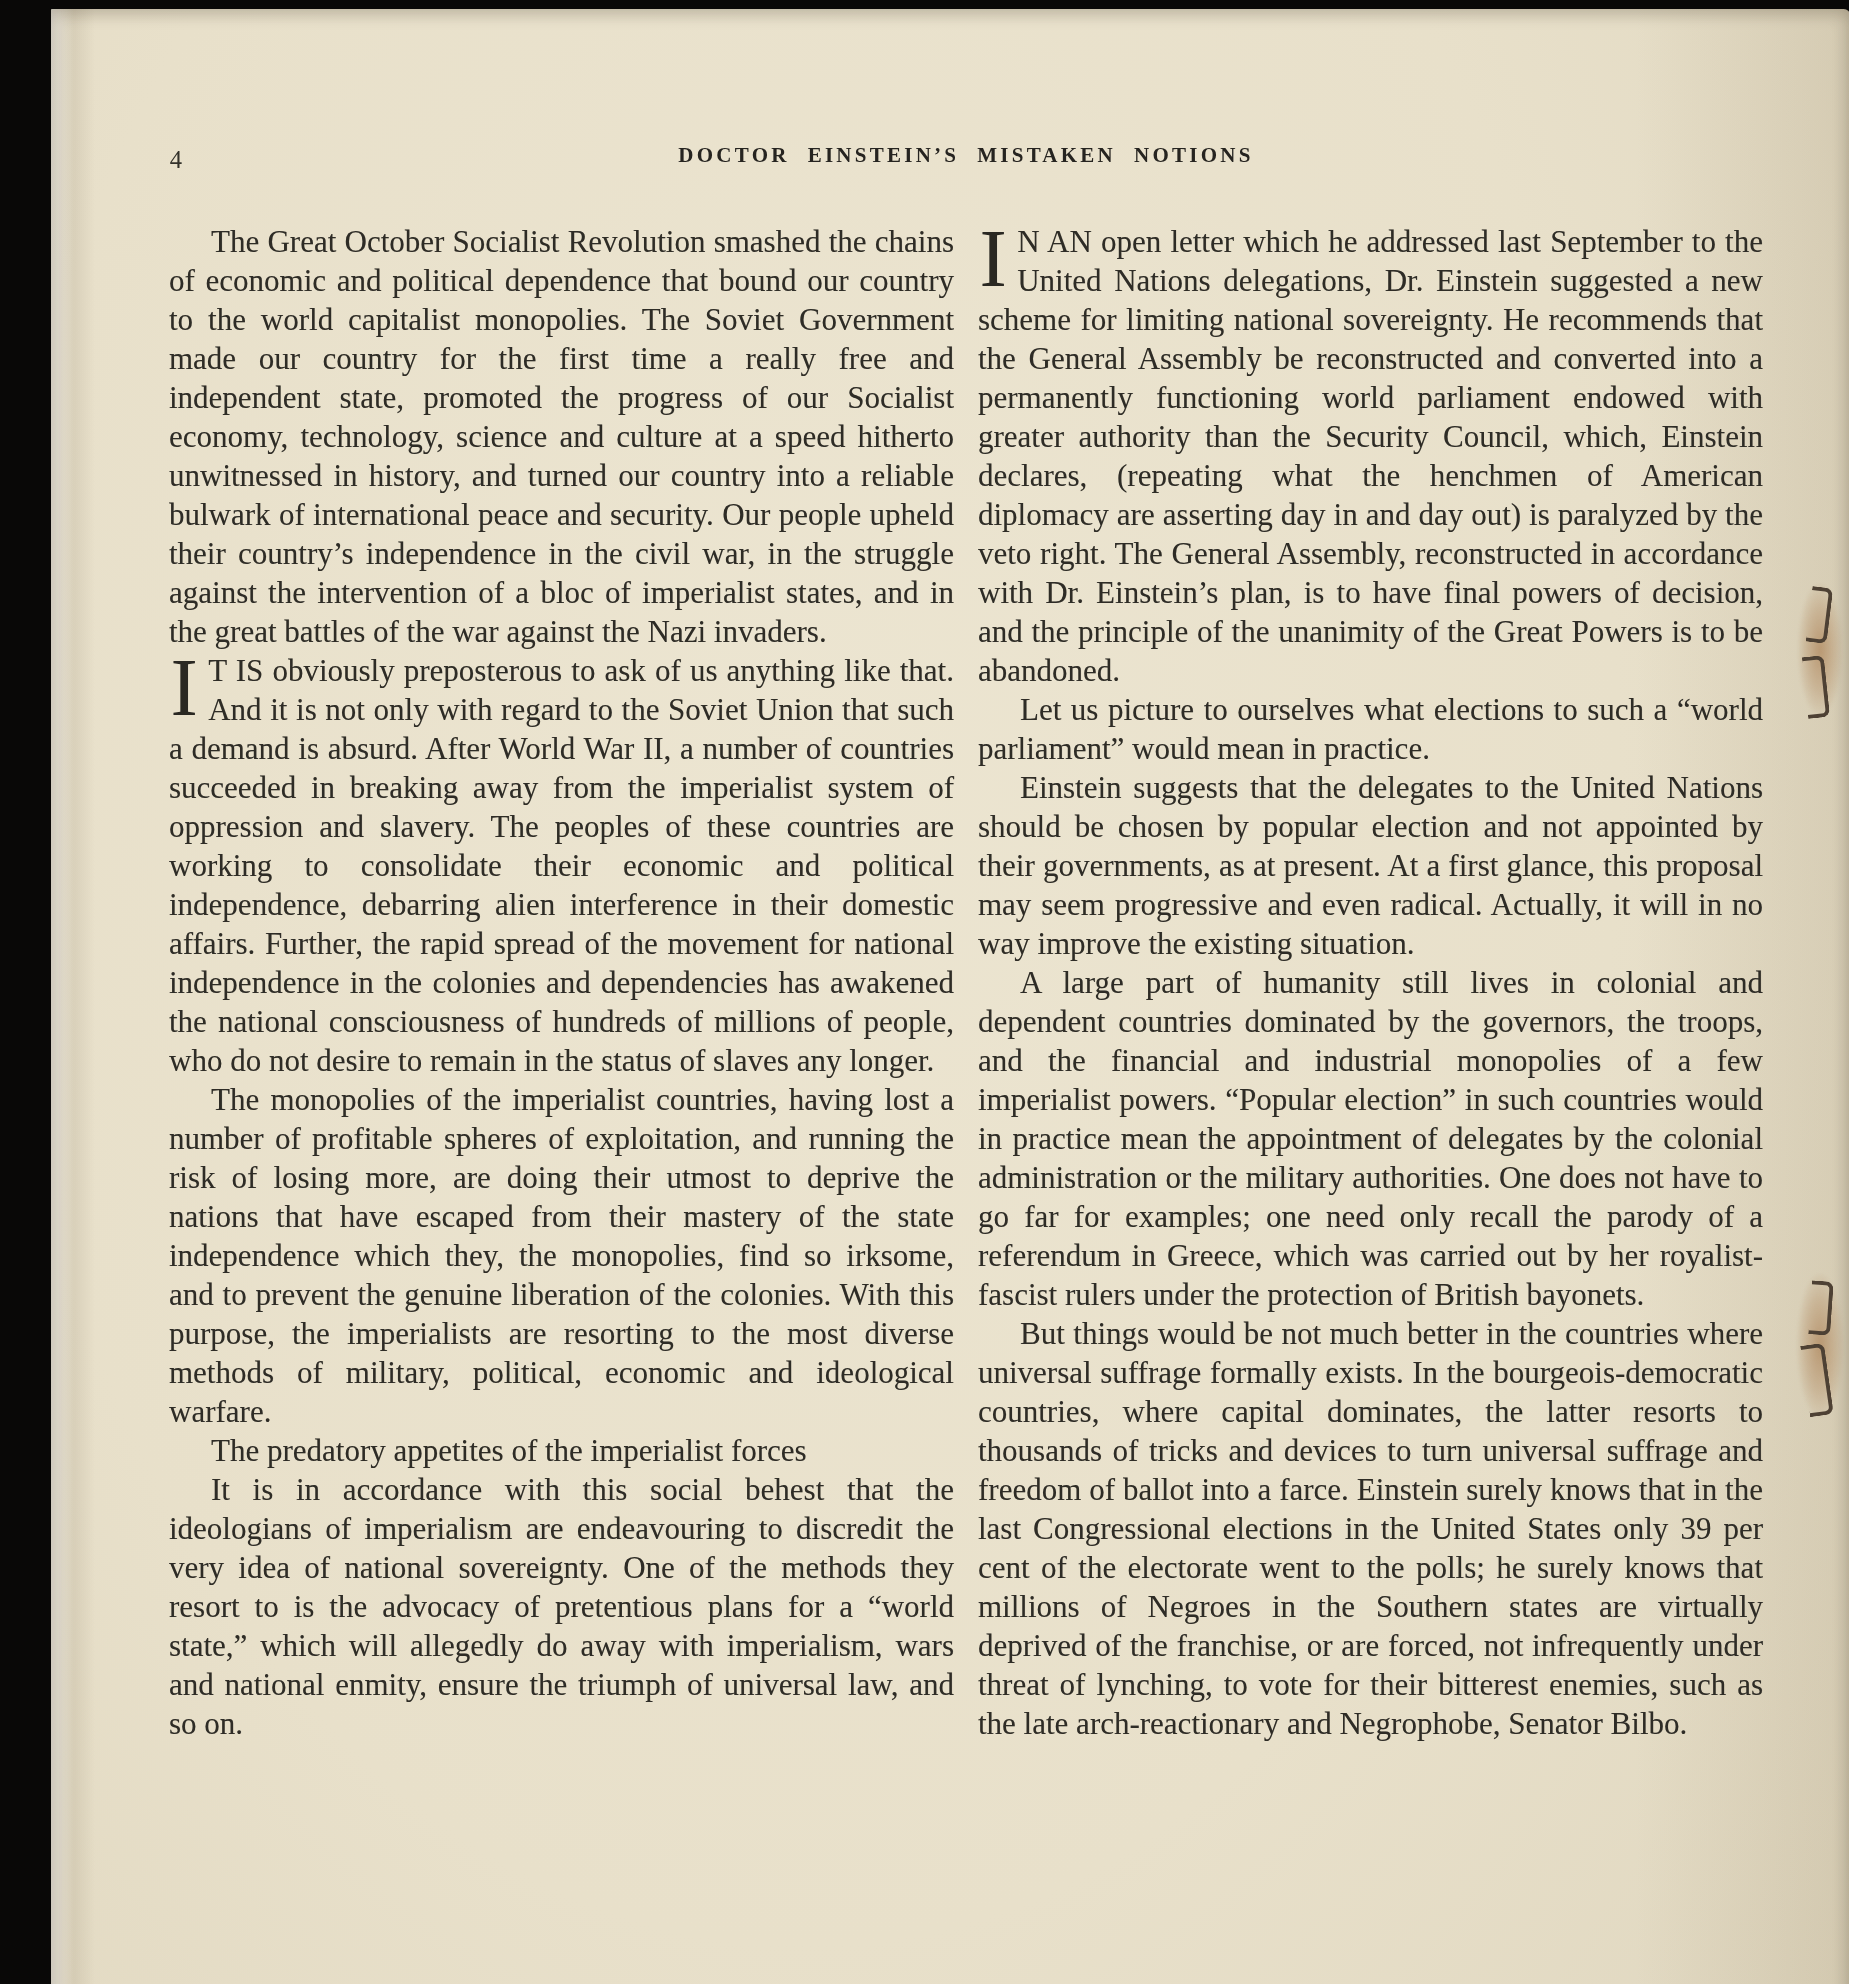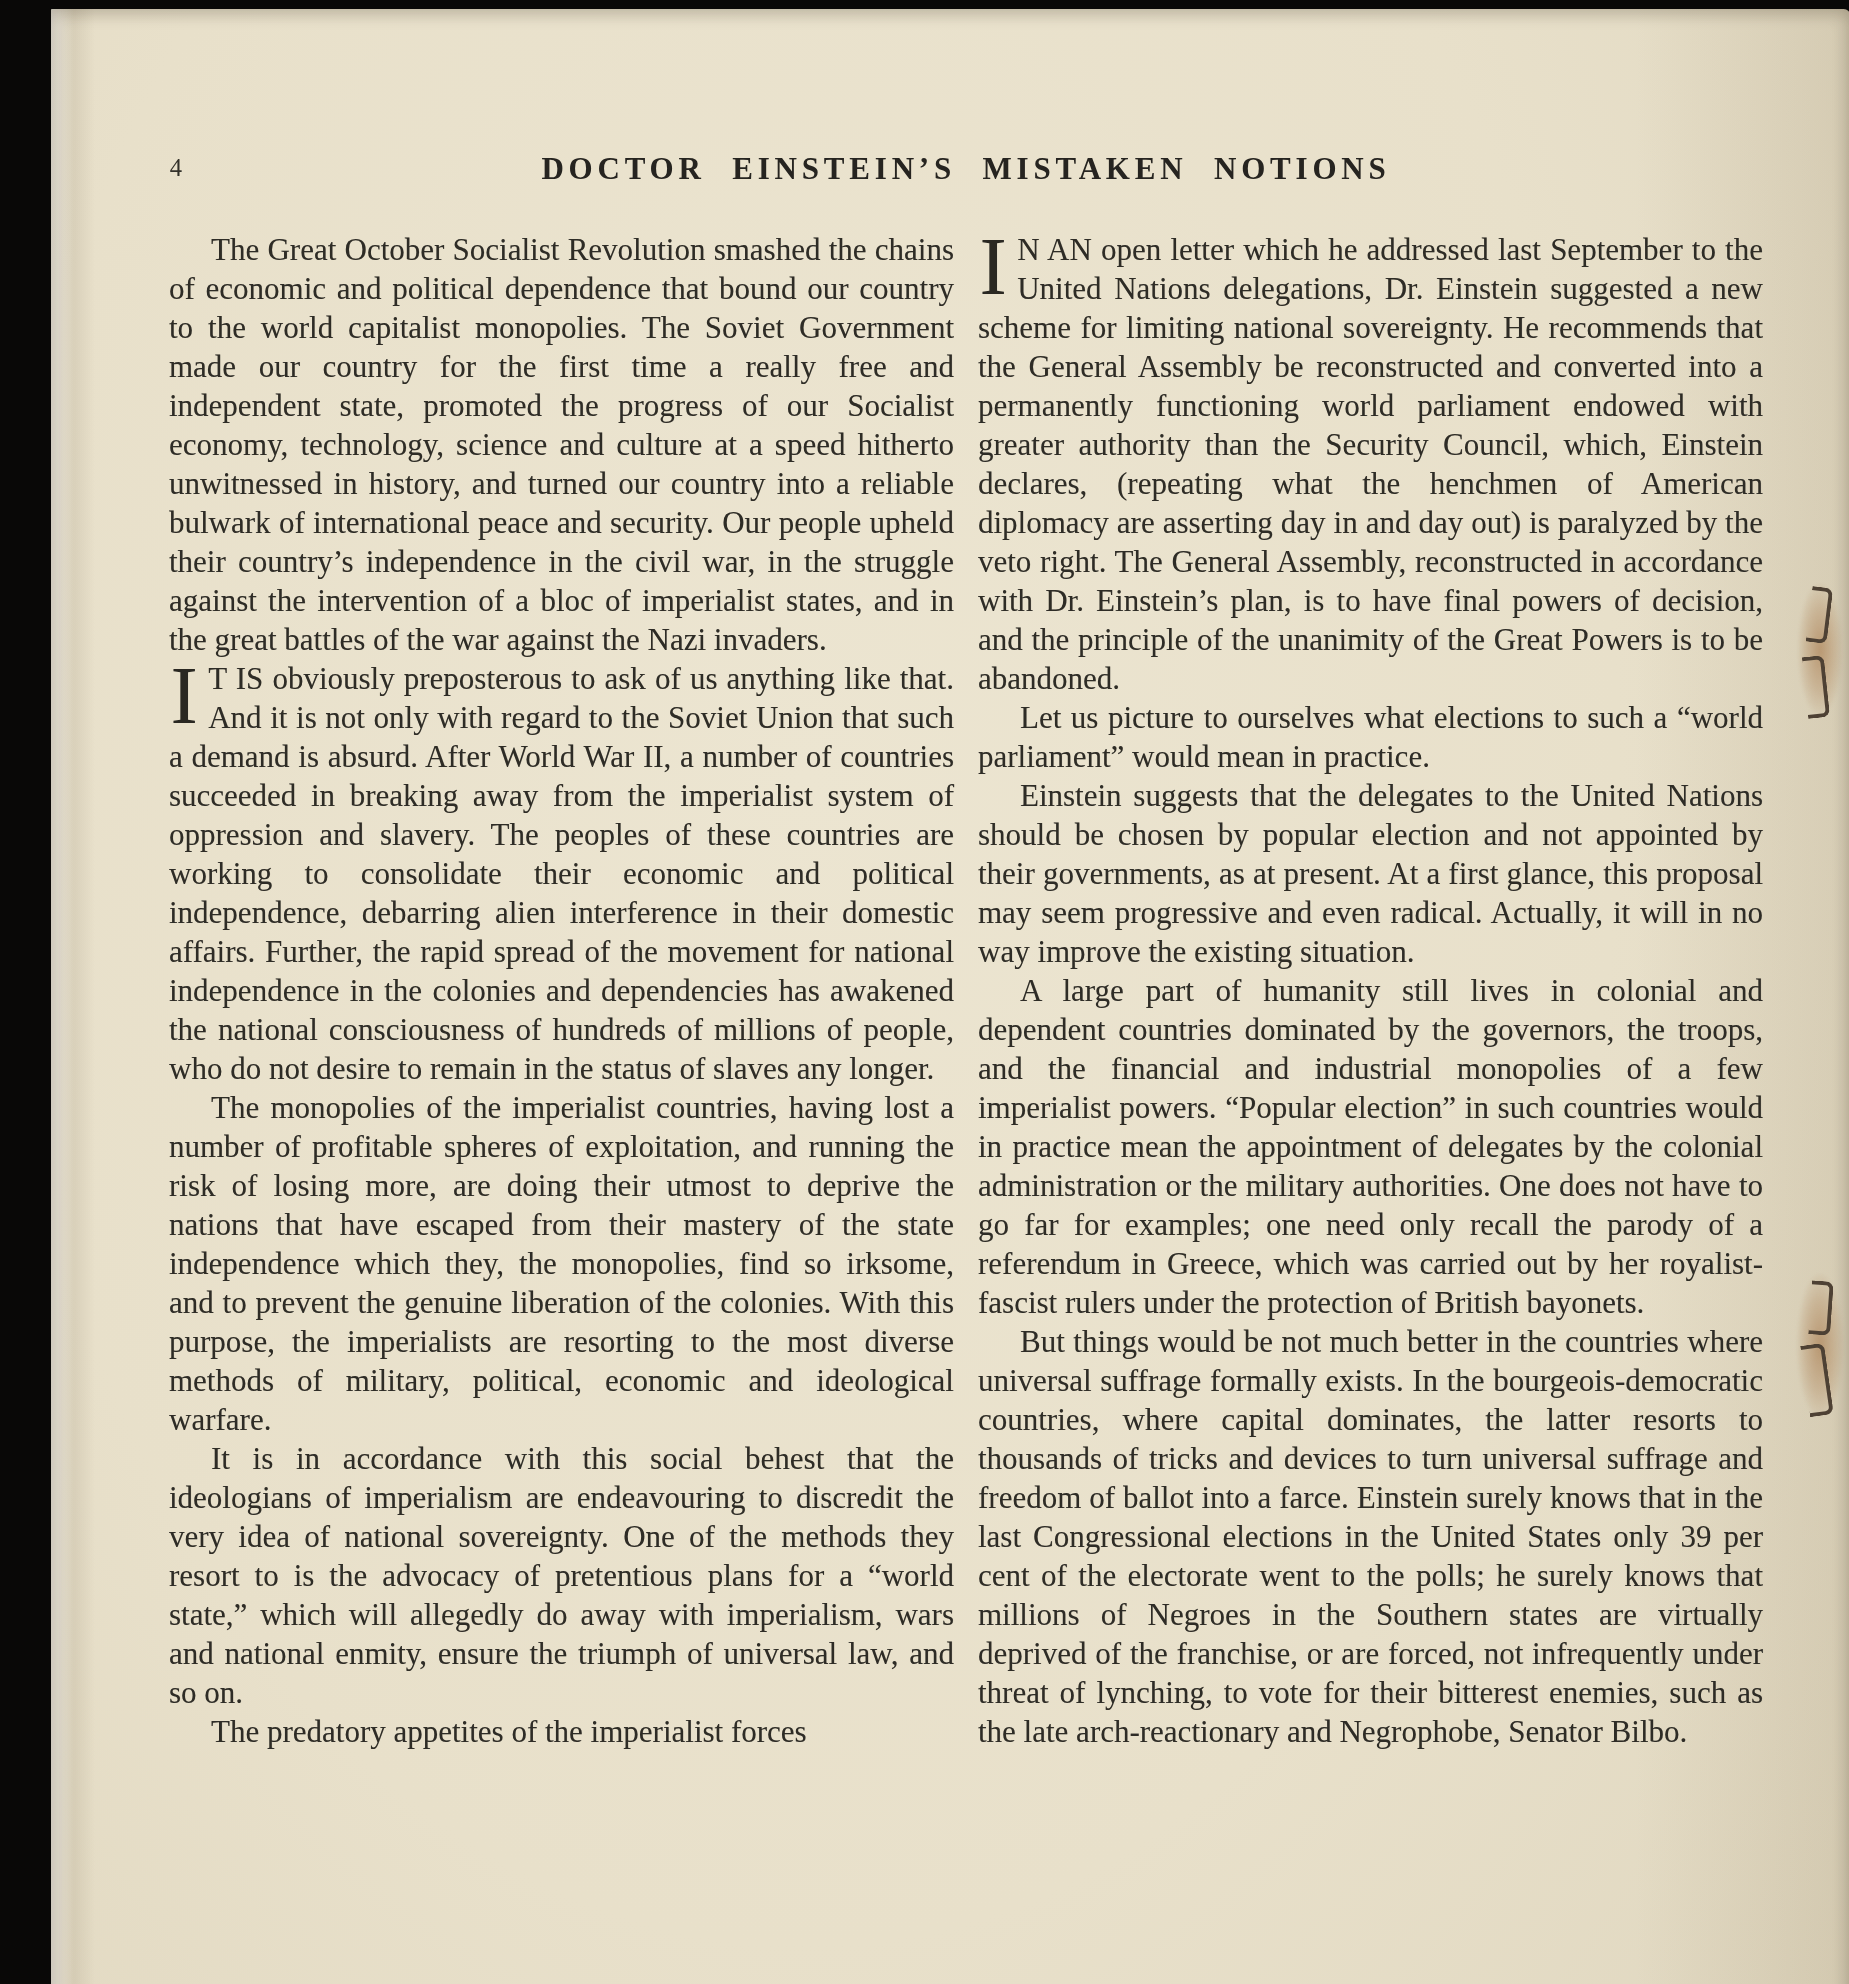--- a/index.html
+++ b/index.html
@@ -22,22 +22,22 @@
     border-radius:0.8px 6.4px 3.2px 0.8px;
   }
   .content { position:relative; padding:134px 87px 0 118px; }
 
   .header { position:relative; height:34px; }
   .pagenum {
     position:absolute; left:0.8px; top:3.2px;
     font-size:24.6px; color:#33312a;
   }
   .title {
-    margin:8px; text-align:center;
-    font-size:31px; font-weight:700;
+    margin:0; text-align:center;
+    font-size:21px; font-weight:700;
     letter-spacing:0.155em; word-spacing:0.45em;
     color:#262420;
   }
 
   .cols { display:flex; gap:24px; margin-top:45px; }
   .col {
     flex:1 1 0;
     font-size:31px; line-height:39px;
     text-align:justify;
     hyphens:auto; -webkit-hyphens:auto;
@@ -87,22 +87,22 @@
         <span class="pagenum">4</span>
         <h1 class="title">DOCTOR EINSTEIN’S MISTAKEN NOTIONS</h1>
       </div>
 
       <div class="cols">
 
         <div class="col">
           <p class="indent">The Great October Socialist Revolution smashed the chains of economic and political dependence that bound our country to the world capitalist monopolies. The Soviet Government made our country for the first time a really free and independent state, promoted the progress of our Socialist economy, technology, science and culture at a speed hitherto unwitnessed in history, and turned our country into a reliable bulwark of international peace and security. Our people upheld their country’s independence in the civil war, in the struggle against the intervention of a bloc of imperialist states, and in the great battles of the war against the Nazi invaders.</p>
           <p class="sect"><span class="dropcap">I</span><span>T IS</span><span> obviously preposterous to ask of us anything like that. And it is not only with regard to the Soviet Union that such a demand is absurd. After World War II, a number of countries succeeded in breaking away from the imperialist system of oppression and slavery. The peoples of these countries are working to consolidate their economic and political independence, debarring alien interference in their domestic affairs. Further, the rapid spread of the movement for national independence in the colonies and dependencies has awakened the national consciousness of hundreds of millions of people, who do not desire to remain in the status of slaves any longer.</span></p>
           <p class="indent">The monopolies of the imperialist countries, having lost a number of profitable spheres of exploitation, and running the risk of losing more, are doing their utmost to deprive the nations that have escaped from their mastery of the state independence which they, the monopolies, find so irksome, and to prevent the genuine liberation of the colonies. With this purpose, the imperialists are resorting to the most diverse methods of military, political, economic and ideological warfare.</p>
+          <p class="indent">The predatory appetites of the imperialist forces</p>
           <p class="indent">It is in accordance with this social behest that the ideologians of imperialism are endeavouring to discredit the very idea of national sovereignty. One of the methods they resort to is the advocacy of pretentious plans for a “world state,” which will allegedly do away with imperialism, wars and national enmity, ensure the triumph of universal law, and so on.</p>
-          <p class="indent">The predatory appetites of the imperialist forces</p>
         </div>
 
         <div class="col">
           <p class="sect"><span class="dropcap">I</span><span>N AN</span><span> open letter which he addressed last September to the United Nations delegations, Dr. Einstein suggested a new scheme for limiting national sovereignty. He recommends that the General Assembly be reconstructed and converted into a permanently functioning world parliament endowed with greater authority than the Security Council, which, Einstein declares, (repeating what the henchmen of American diplomacy are asserting day in and day out) is paralyzed by the veto right. The General Assembly, reconstructed in accordance with Dr. Einstein’s plan, is to have final powers of decision, and the principle of the unanimity of the Great Powers is to be abandoned.</span></p>
           <p class="indent">Let us picture to ourselves what elections to such a “world parliament” would mean in practice.</p>
           <p class="indent">Einstein suggests that the delegates to the United Nations should be chosen by popular election and not appointed by their governments, as at present. At a first glance, this proposal may seem progressive and even radical. Actually, it will in no way improve the existing situation.</p>
           <p class="indent">A large part of humanity still lives in colonial and dependent countries dominated by the governors, the troops, and the financial and industrial monopolies of a few imperialist powers. “Popular election” in such countries would in practice mean the appointment of delegates by the colonial administration or the military authorities. One does not have to go far for examples; one need only recall the parody of a referendum in Greece, which was carried out by her royalist-fascist rulers under the protection of British bayonets.</p>
           <p class="indent">But things would be not much better in the countries where universal suffrage formally exists. In the bourgeois-democratic countries, where capital dominates, the latter resorts to thousands of tricks and devices to turn universal suffrage and freedom of ballot into a farce. Einstein surely knows that in the last Congressional elections in the United States only 39 per cent of the electorate went to the polls; he surely knows that millions of Negroes in the Southern states are virtually deprived of the franchise, or are forced, not infrequently under threat of lynching, to vote for their bitterest enemies, such as the late arch-reactionary and Negrophobe, Senator Bilbo.</p>
         </div>
 

